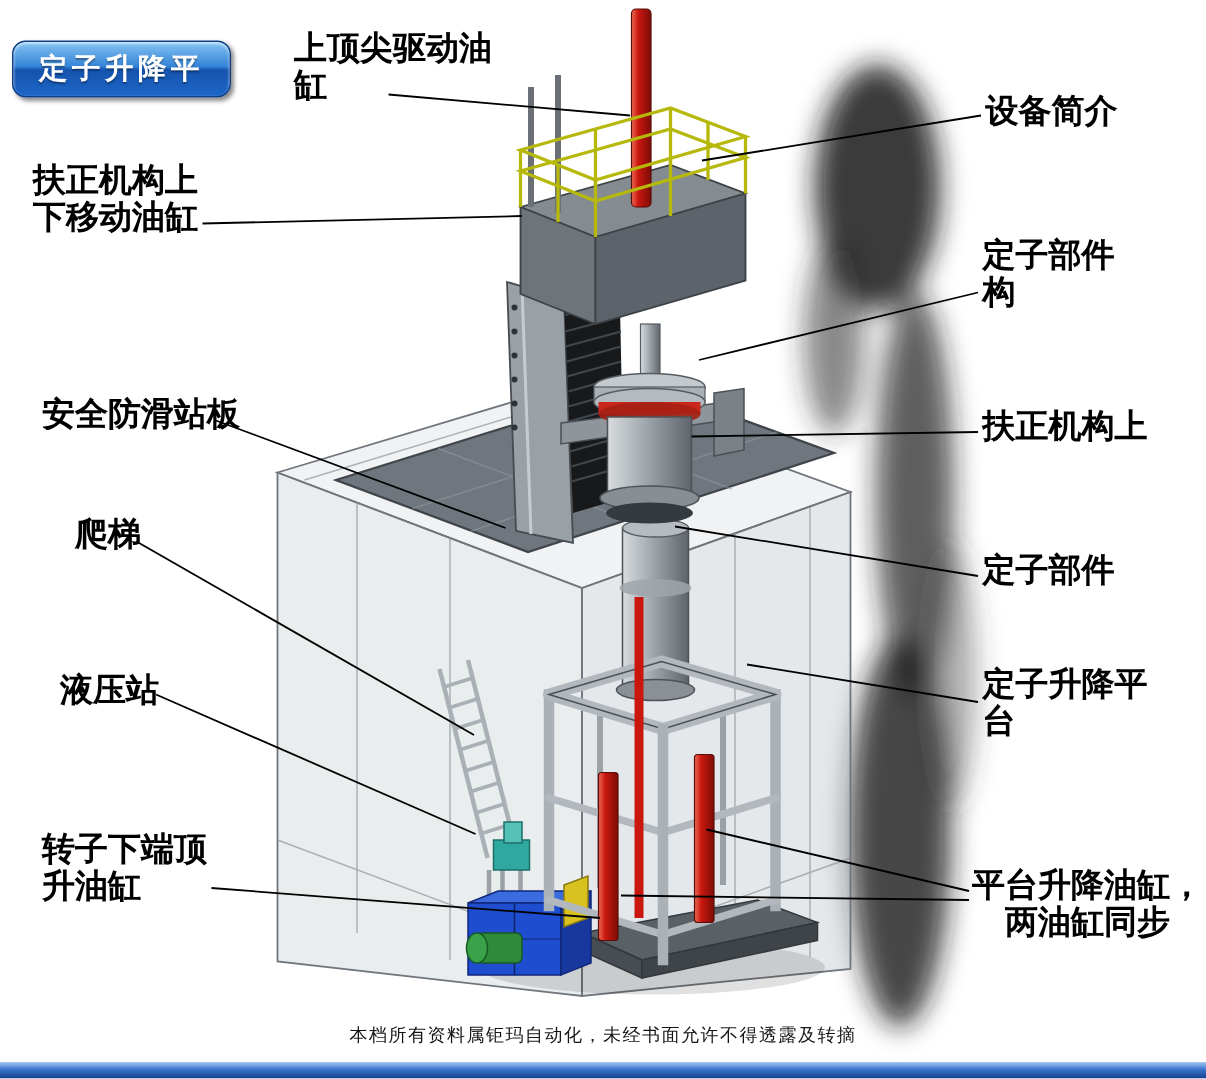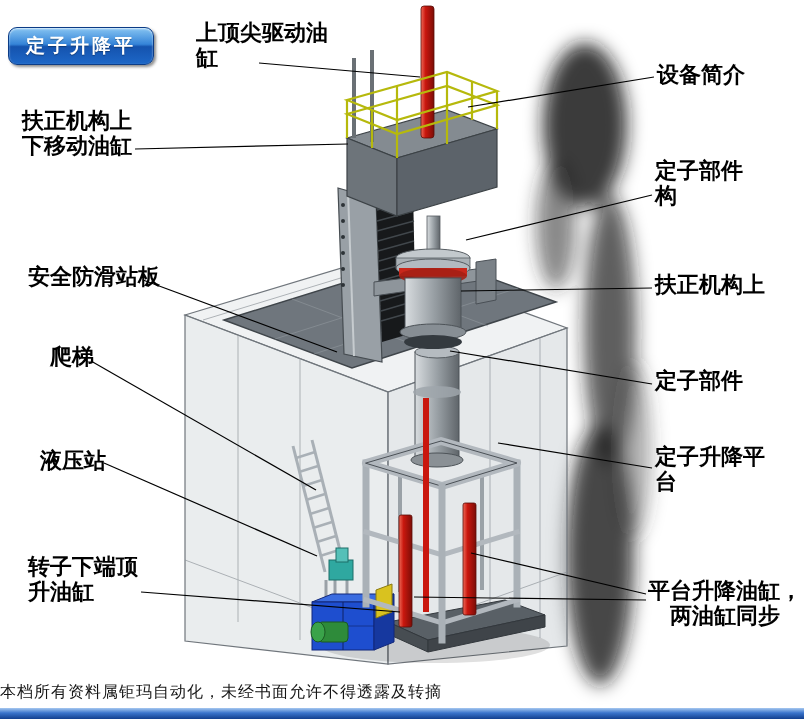--- a/index.html
+++ b/index.html
@@ -18,21 +18,21 @@
     box-shadow:2px 2px 3px rgba(0,0,0,.45), inset 0 1px 2px rgba(255,255,255,.75);
     text-shadow:0 1px 1px rgba(0,0,0,.35);
   }
   .label{
     position:absolute;z-index:2;
     font-size:22px;line-height:25px;font-weight:600;color:#000;
     white-space:pre-line;
   }
   .footer-text{
     position:absolute;left:0;right:0;top:682px;z-index:2;
-    font-size:16px;color:#151515;letter-spacing:1px;
+    text-align:center;font-size:12px;color:#151515;letter-spacing:1px;
   }
   .footer-bar{
     position:absolute;left:0;bottom:0;width:804px;height:11px;z-index:3;
     background:linear-gradient(180deg,#a6c8f0 0%,#3a74cc 45%,#123f8e 100%);
   }
 </style>
 </head>
 <body>
 
 <svg id="scene" width="804" height="719" viewBox="0 0 804 719" xmlns="http://www.w3.org/2000/svg">

